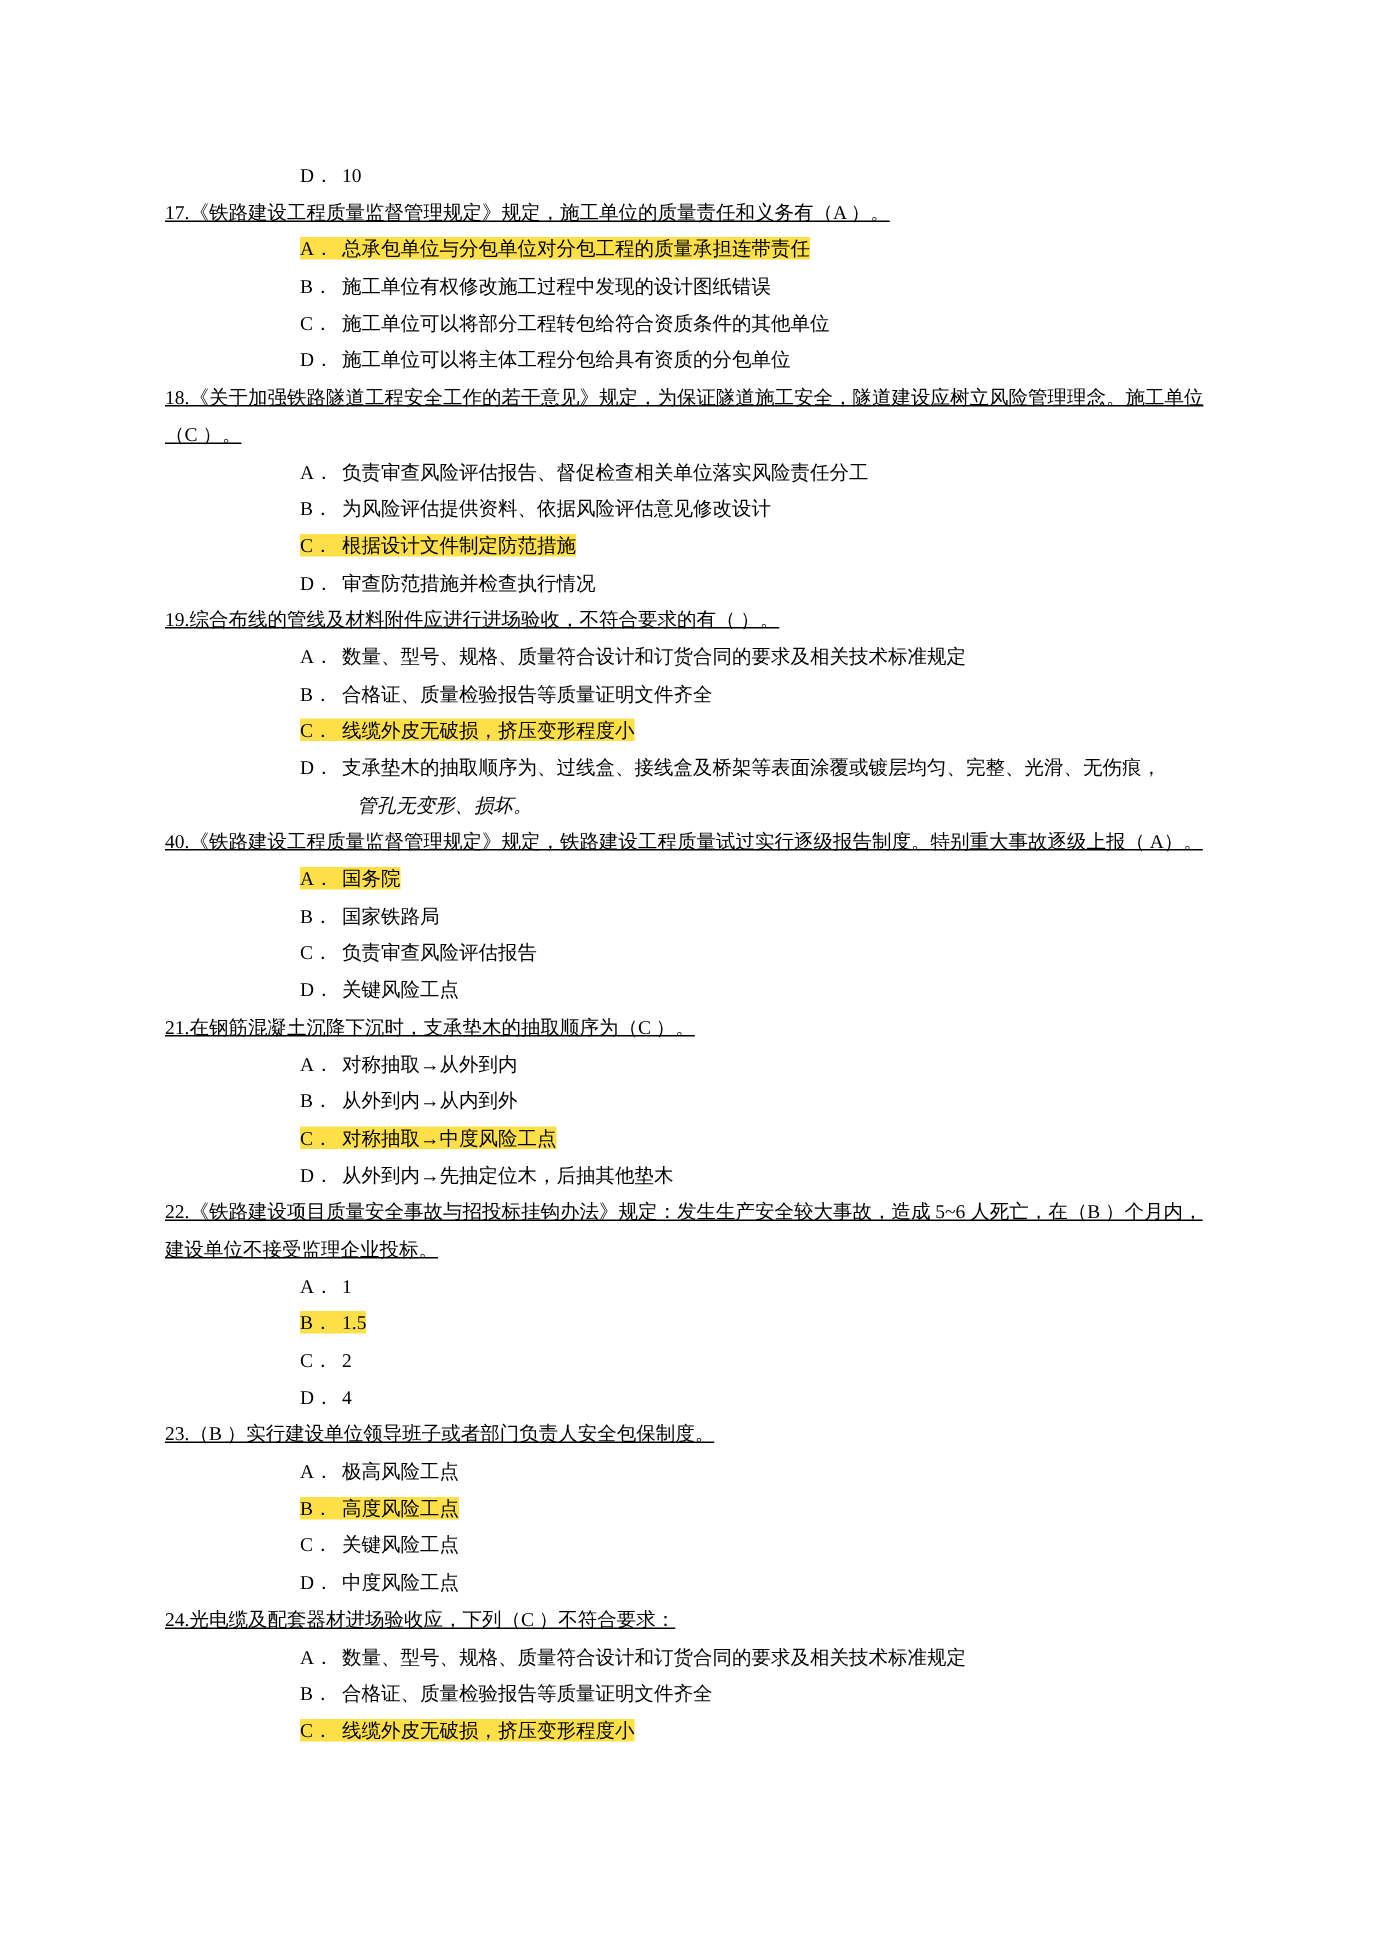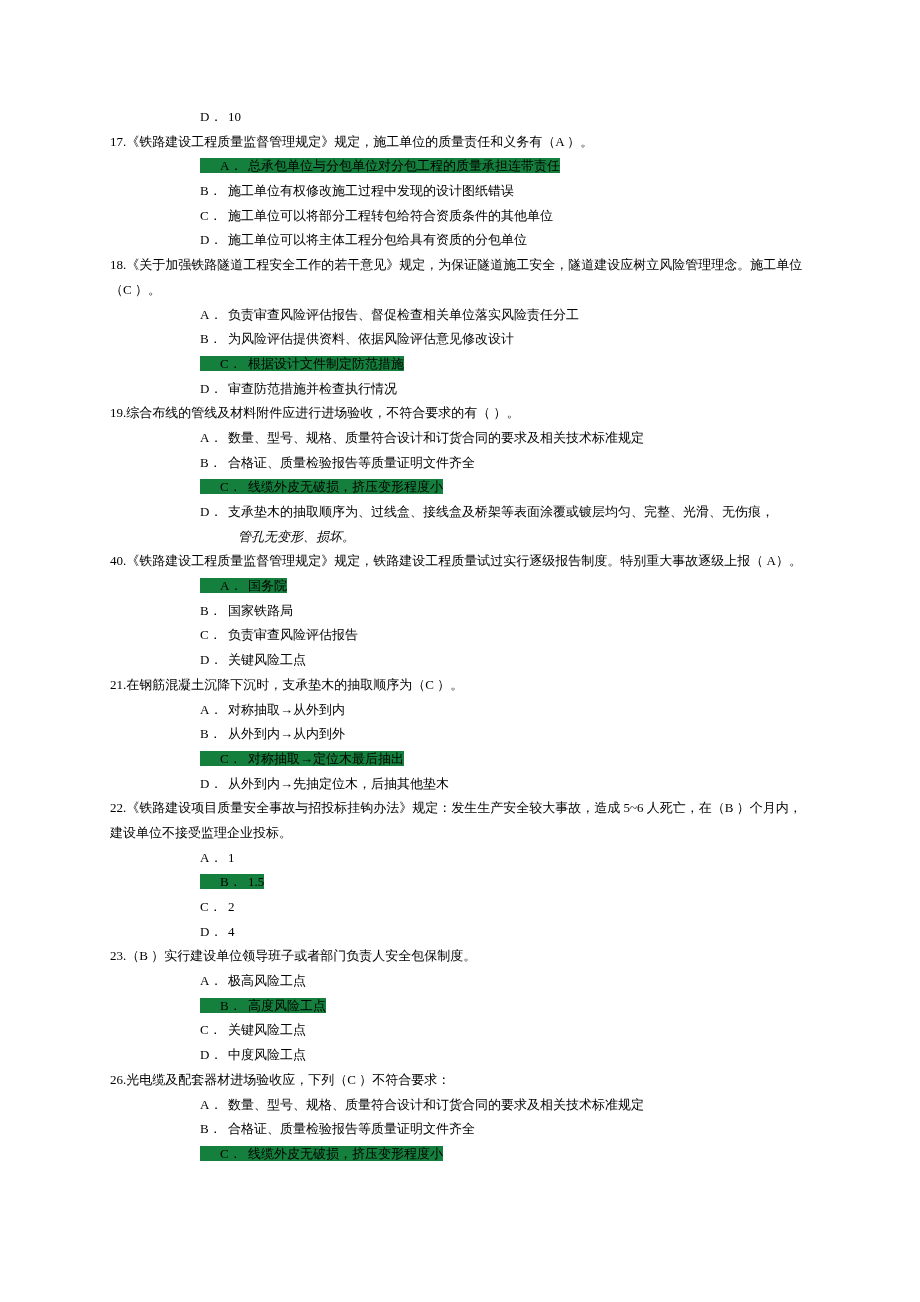--- a/index.html
+++ b/index.html
@@ -18,24 +18,24 @@
     }
     .option-line {
       padding-left: 90px;
     }
     .option-label {
       display: inline-block;
       width: 28px;
     }
     .question-line {
       text-indent: 0;
+      text-decoration: underline;
     }
     .hl {
-      background-color: #15803d;
-      padding-left: 20px;
+      background-color: #fde047;
     }
     .continuation {
       padding-left: 128px;
       font-style: italic;
     }
   </style>
 </head>
 <body>
 
 <div class="option-line">
@@ -100,21 +100,21 @@
 </div>
 
 <div class="question-line">21.在钢筋混凝土沉降下沉时，支承垫木的抽取顺序为（C   ）。</div>
 <div class="option-line">
   <span class="option-label">A．</span><span>对称抽取→从外到内</span>
 </div>
 <div class="option-line">
   <span class="option-label">B．</span><span>从外到内→从内到外</span>
 </div>
 <div class="option-line">
-  <span class="hl"><span class="option-label">C．</span><span>对称抽取→定位木最后抽出</span></span>
+  <span class="hl"><span class="option-label">C．</span><span>对称抽取→中度风险工点</span></span>
 </div>
 <div class="option-line">
   <span class="option-label">D．</span><span>从外到内→先抽定位木，后抽其他垫木</span>
 </div>
 
 <div class="question-line">22.《铁路建设项目质量安全事故与招投标挂钩办法》规定：发生生产安全较大事故，造成 5~6 人死亡，在（B   ）个月内，建设单位不接受监理企业投标。</div>
 <div class="option-line">
   <span class="option-label">A．</span><span>1</span>
 </div>
 <div class="option-line">
@@ -134,21 +134,21 @@
 <div class="option-line">
   <span class="hl"><span class="option-label">B．</span><span>高度风险工点</span></span>
 </div>
 <div class="option-line">
   <span class="option-label">C．</span><span>关键风险工点</span>
 </div>
 <div class="option-line">
   <span class="option-label">D．</span><span>中度风险工点</span>
 </div>
 
-<div class="question-line">26.光电缆及配套器材进场验收应，下列（C   ）不符合要求：</div>
+<div class="question-line">24.光电缆及配套器材进场验收应，下列（C   ）不符合要求：</div>
 <div class="option-line">
   <span class="option-label">A．</span><span>数量、型号、规格、质量符合设计和订货合同的要求及相关技术标准规定</span>
 </div>
 <div class="option-line">
   <span class="option-label">B．</span><span>合格证、质量检验报告等质量证明文件齐全</span>
 </div>
 <div class="option-line">
   <span class="hl"><span class="option-label">C．</span><span>线缆外皮无破损，挤压变形程度小</span></span>
 </div>
 

